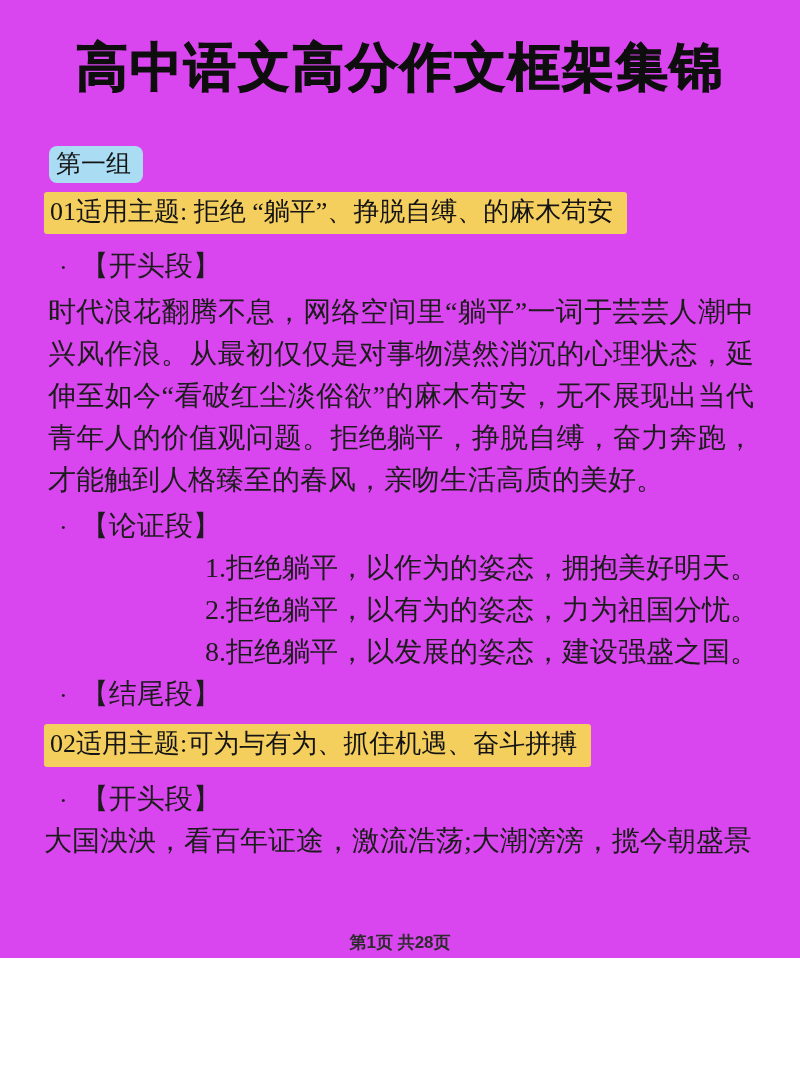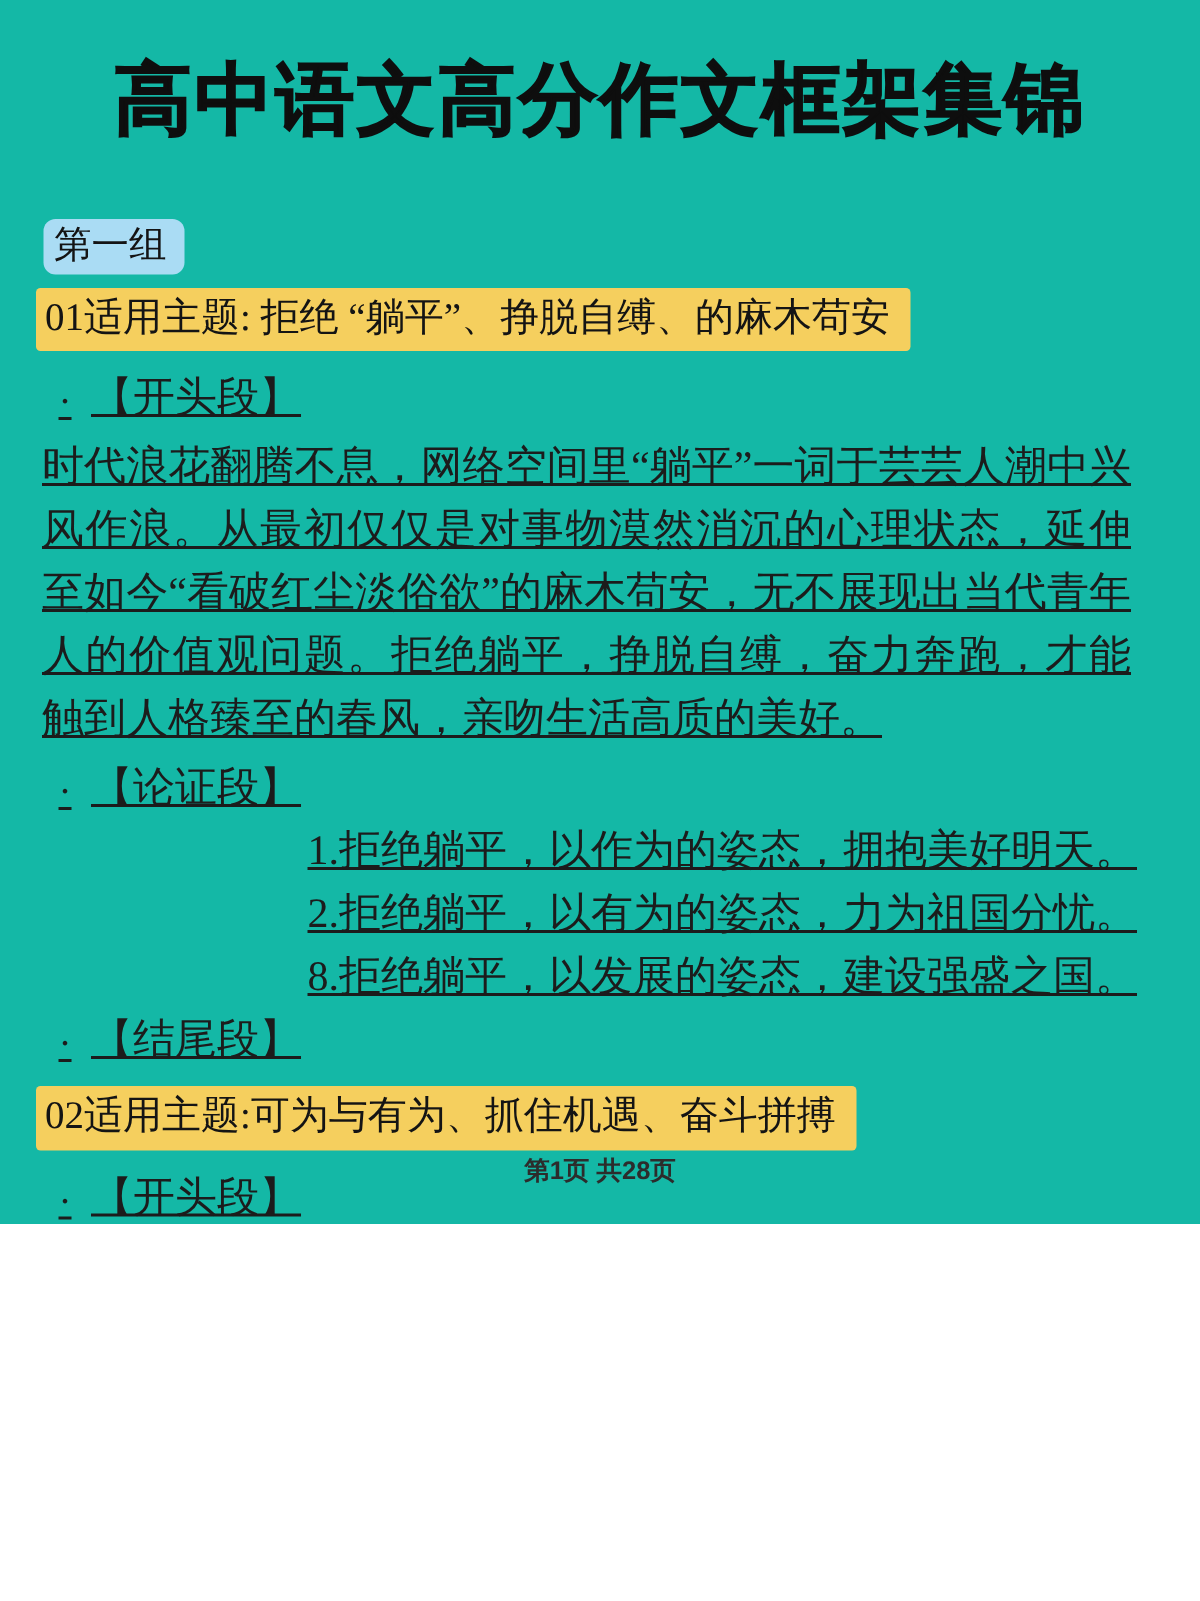--- a/index.html
+++ b/index.html
@@ -3,41 +3,40 @@
 <meta charset="utf-8">
 <style>
   html, body {
     margin: 0;
     padding: 0;
     background: #ffffff;
   }
   .page {
     position: relative;
     width: 800px;
-    height: 816px;
-    background: #14b8a6;
+    height: 958px;
+    background: #d946ef;
     overflow: hidden;
     color: #1c1c1c;
     font-family: "Liberation Serif", serif;
   }
   .title {
     margin: 0;
     padding-top: 34px;
     text-align: center;
     font-family: "Liberation Sans", sans-serif;
     font-size: 52px;
     line-height: 1.3;
     font-weight: 900;
     letter-spacing: 2px;
     color: #0e0e0e;
     -webkit-text-stroke: 1.2px #0e0e0e;
   }
   .content {
-    padding: 0 42px 0 24px;
-    text-decoration: underline;
+    padding: 0 42px 0 44px;
   }
   .group-badge {
     display: inline-block;
     margin-top: 44px;
     margin-left: 5px;
     background: #aadcf4;
     border-radius: 8px;
     padding: 2px 12px 4px 7px;
     font-size: 25px;
     line-height: 1.25;
@@ -80,21 +79,21 @@
   }
   p.clipped {
     margin: 0;
     white-space: nowrap;
     overflow: hidden;
   }
   .footer {
     position: absolute;
     left: 0;
     right: 0;
-    bottom: 24px;
+    bottom: 4px;
     text-align: center;
     font-family: "Liberation Sans", sans-serif;
     font-size: 17px;
     font-weight: 600;
     color: #2c2c2c;
   }
 </style>
 </head>
 <body>
 

